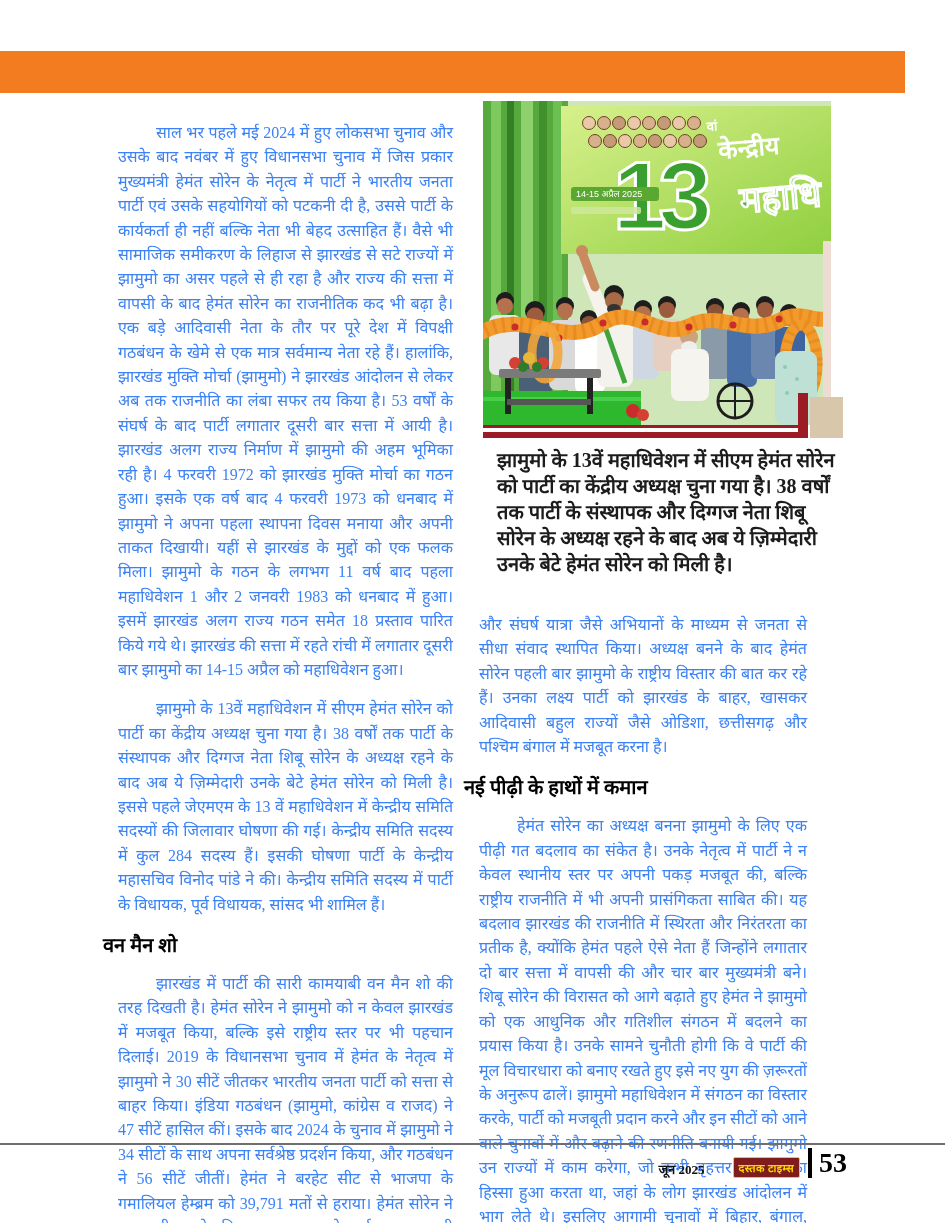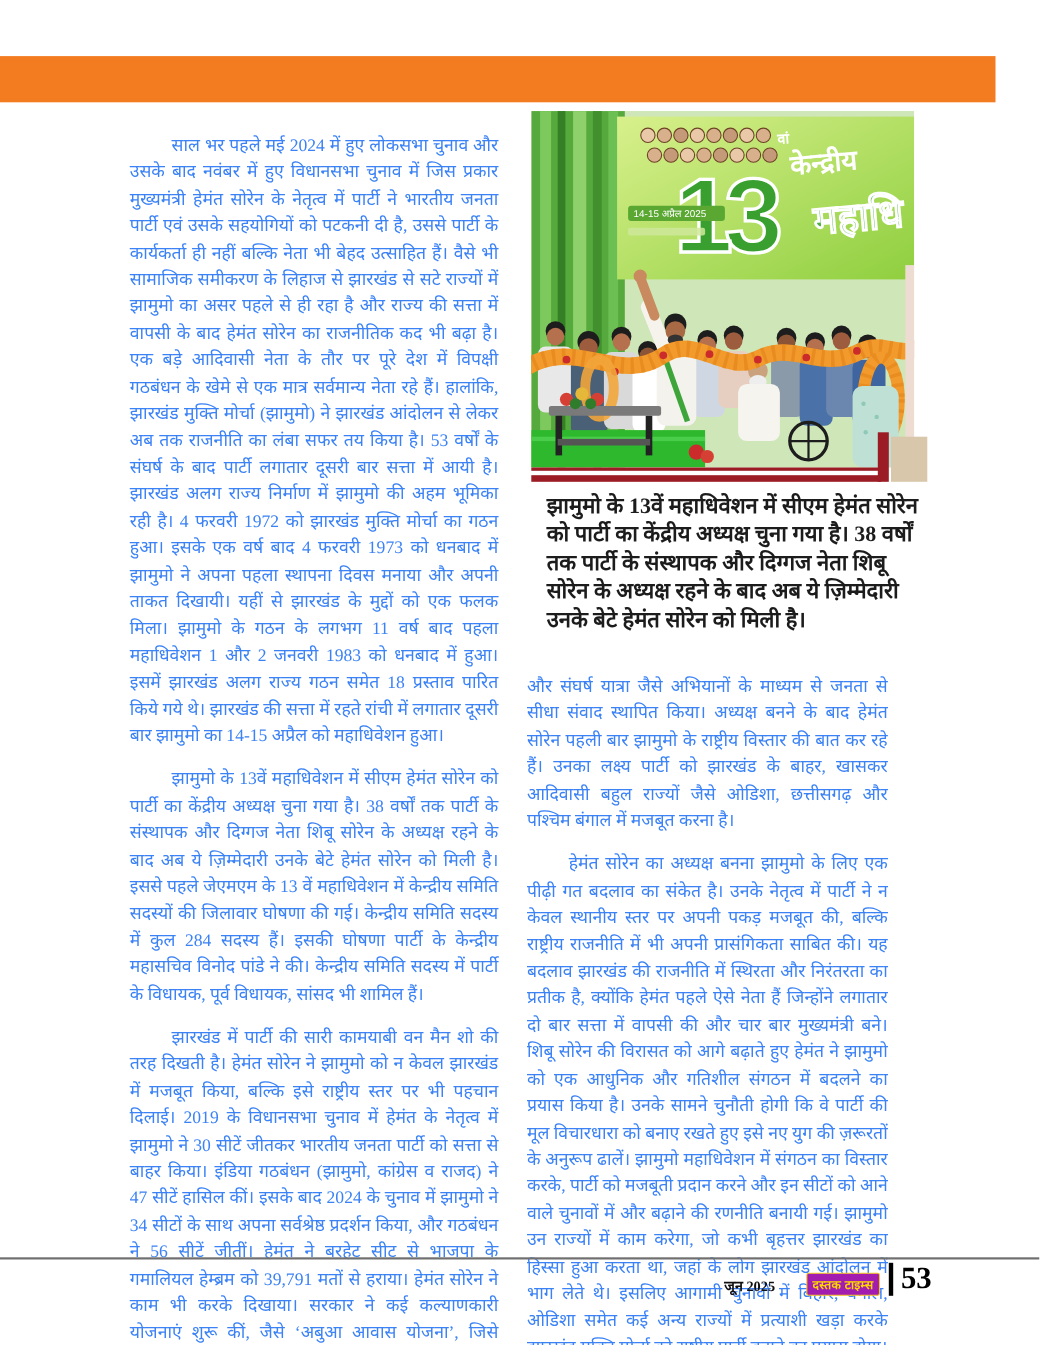--- a/index.html
+++ b/index.html
@@ -30,35 +30,36 @@
   .caption{
     position:absolute;left:497px;top:447px;width:340px;
     font-size:20px;line-height:26px;font-weight:bold;color:#1c1c1c;text-align:left;
   }
 
   
   .footer-line{position:absolute;left:0;top:1143px;width:945px;height:2px;background:#6f6f6f;}
   .footer-row{position:absolute;top:1148px;right:98px;display:flex;align-items:flex-end;}
   .footer-date{font-size:13px;font-weight:bold;color:#111;margin-right:28px;}
   .footer-logo{
-    background:#a21caf;color:#ffd700;font-family:"Liberation Sans",sans-serif;
+    background:#7f1d1d;color:#ffd700;font-family:"Liberation Sans",sans-serif;
     font-size:11px;font-weight:bold;padding:2px 5px;border:1px solid #f3c623;
     border-radius:2px;letter-spacing:.3px;margin-right:8px;white-space:nowrap;
   }
   .page-sep{width:4px;height:30px;background:#000;margin-right:7px;}
   .page-num{font-family:Liberation Serif, serif;font-size:28px;font-weight:bold;color:#000;line-height:30px;}
 </style>
 </head>
 <body>
 
 <div class="orange-band"></div>
 
 <div class="left-col">
   <p class="body">साल भर पहले मई 2024 में हुए लोकसभा चुनाव और उसके बाद नवंबर में हुए विधानसभा चुनाव में जिस प्रकार मुख्यमंत्री हेमंत सोरेन के नेतृत्व में पार्टी ने भारतीय जनता पार्टी एवं उसके सहयोगियों को पटकनी दी है, उससे पार्टी के कार्यकर्ता ही नहीं बल्कि नेता भी बेहद उत्साहित हैं। वैसे भी सामाजिक समीकरण के लिहाज से झारखंड से सटे राज्यों में झामुमो का असर पहले से ही रहा है और राज्य की सत्ता में वापसी के बाद हेमंत सोरेन का राजनीतिक कद भी बढ़ा है। एक बड़े आदिवासी नेता के तौर पर पूरे देश में विपक्षी गठबंधन के खेमे से एक मात्र सर्वमान्य नेता रहे हैं। हालांकि, झारखंड मुक्ति मोर्चा (झामुमो) ने झारखंड आंदोलन से लेकर अब तक राजनीति का लंबा सफर तय किया है। 53 वर्षों के संघर्ष के बाद पार्टी लगातार दूसरी बार सत्ता में आयी है। झारखंड अलग राज्य निर्माण में झामुमो की अहम भूमिका रही है। 4 फरवरी 1972 को झारखंड मुक्ति मोर्चा का गठन हुआ। इसके एक वर्ष बाद 4 फरवरी 1973 को धनबाद में झामुमो ने अपना पहला स्थापना दिवस मनाया और अपनी ताकत दिखायी। यहीं से झारखंड के मुद्दों को एक फलक मिला। झामुमो के गठन के लगभग 11 वर्ष बाद पहला महाधिवेशन 1 और 2 जनवरी 1983 को धनबाद में हुआ। इसमें झारखंड अलग राज्य गठन समेत 18 प्रस्ताव पारित किये गये थे। झारखंड की सत्ता में रहते रांची में लगातार दूसरी बार झामुमो का 14-15 अप्रैल को महाधिवेशन हुआ।</p>
   <p class="body">झामुमो के 13वें महाधिवेशन में सीएम हेमंत सोरेन को पार्टी का केंद्रीय अध्यक्ष चुना गया है। 38 वर्षों तक पार्टी के संस्थापक और दिग्गज नेता शिबू सोरेन के अध्यक्ष रहने के बाद अब ये ज़िम्मेदारी उनके बेटे हेमंत सोरेन को मिली है। इससे पहले जेएमएम के 13 वें महाधिवेशन में केन्द्रीय समिति सदस्यों की जिलावार घोषणा की गई। केन्द्रीय समिति सदस्य में कुल 284 सदस्य हैं। इसकी घोषणा पार्टी के केन्द्रीय महासचिव विनोद पांडे ने की। केन्द्रीय समिति सदस्य में पार्टी के विधायक, पूर्व विधायक, सांसद भी शामिल हैं।</p>
+  <h2 class="section mid">वन मैन शो</h2>
   <p class="body">झारखंड में पार्टी की सारी कामयाबी वन मैन शो की तरह दिखती है। हेमंत सोरेन ने झामुमो को न केवल झारखंड में मजबूत किया, बल्कि इसे राष्ट्रीय स्तर पर भी पहचान दिलाई। 2019 के विधानसभा चुनाव में हेमंत के नेतृत्व में झामुमो ने 30 सीटें जीतकर भारतीय जनता पार्टी को सत्ता से बाहर किया। इंडिया गठबंधन (झामुमो, कांग्रेस व राजद) ने 47 सीटें हासिल कीं। इसके बाद 2024 के चुनाव में झामुमो ने 34 सीटों के साथ अपना सर्वश्रेष्ठ प्रदर्शन किया, और गठबंधन ने 56 सीटें जीतीं। हेमंत ने बरहेट सीट से भाजपा के गमालियल हेम्ब्रम को 39,791 मतों से हराया। हेमंत सोरेन ने काम भी करके दिखाया। सरकार ने कई कल्याणकारी योजनाएं शुरू कीं, जैसे ‘अबुआ आवास योजना’, जिसे झामुमो नेता प्रधानमंत्री आवास योजना से बेहतर मानते हैं। महिलाओं के लिए आर्थिक सहायता राशि बढ़ाने और सरकारी नौकरियों में आरक्षण जैसे निर्णयों ने उनकी लोकप्रियता बढ़ाई। हेमंत ने बदलाव यात्रा</p>
 </div>
 
 <div class="photo-block">
   <svg class="photo-svg" viewBox="0 0 348 324">
     <defs>
       <linearGradient id="gbanner" x1="0" y1="0" x2="1" y2="1">
         <stop offset="0" stop-color="#d8f08c"></stop>
         <stop offset="1" stop-color="#8fcf3f"></stop>
       </linearGradient>
@@ -225,20 +226,21 @@
     <div class="frame-corner-tan"></div>
     <div class="frame-line1"></div>
     <div class="frame-line2"></div>
   </div>
 </div>
 
 <div class="caption">झामुमो के 13वें महाधिवेशन में सीएम हेमंत सोरेन को पार्टी का केंद्रीय अध्यक्ष चुना गया है। 38 वर्षों तक पार्टी के संस्थापक और दिग्गज नेता शिबू सोरेन के अध्यक्ष रहने के बाद अब ये ज़िम्मेदारी उनके बेटे हेमंत सोरेन को मिली है।</div>
 
 <div class="right-col">
   <p class="body noindent">और संघर्ष यात्रा जैसे अभियानों के माध्यम से जनता से सीधा संवाद स्थापित किया। अध्यक्ष बनने के बाद हेमंत सोरेन पहली बार झामुमो के राष्ट्रीय विस्तार की बात कर रहे हैं। उनका लक्ष्य पार्टी को झारखंड के बाहर, खासकर आदिवासी बहुल राज्यों जैसे ओडिशा, छत्तीसगढ़ और पश्चिम बंगाल में मजबूत करना है।</p>
+  <h2 class="section mid">नई पीढ़ी के हाथों में कमान</h2>
   <p class="body">हेमंत सोरेन का अध्यक्ष बनना झामुमो के लिए एक पीढ़ी गत बदलाव का संकेत है। उनके नेतृत्व में पार्टी ने न केवल स्थानीय स्तर पर अपनी पकड़ मजबूत की, बल्कि राष्ट्रीय राजनीति में भी अपनी प्रासंगिकता साबित की। यह बदलाव झारखंड की राजनीति में स्थिरता और निरंतरता का प्रतीक है, क्योंकि हेमंत पहले ऐसे नेता हैं जिन्होंने लगातार दो बार सत्ता में वापसी की और चार बार मुख्यमंत्री बने। शिबू सोरेन की विरासत को आगे बढ़ाते हुए हेमंत ने झामुमो को एक आधुनिक और गतिशील संगठन में बदलने का प्रयास किया है। उनके सामने चुनौती होगी कि वे पार्टी की मूल विचारधारा को बनाए रखते हुए इसे नए युग की ज़रूरतों के अनुरूप ढालें। झामुमो महाधिवेशन में संगठन का विस्तार करके, पार्टी को मजबूती प्रदान करने और इन सीटों को आने वाले चुनावों में और बढ़ाने की रणनीति बनायी गई। झामुमो उन राज्यों में काम करेगा, जो कभी बृहत्तर झारखंड का हिस्सा हुआ करता था, जहां के लोग झारखंड आंदोलन में भाग लेते थे। इसलिए आगामी चुनावों में बिहार, बंगाल, ओडिशा समेत कई अन्य राज्यों में प्रत्याशी खड़ा करके झारखंड मुक्ति मोर्चा को राष्ट्रीय पार्टी बनाने का प्रयास होगा।</p>
 </div>
 
 <div class="footer-line"></div>
 <div class="footer-row">
   <span class="footer-date">जून 2025</span>
   <span class="footer-logo">दस्तक टाइम्स</span>
   <span class="page-sep"></span>
   <span class="page-num">53</span>
 </div>

